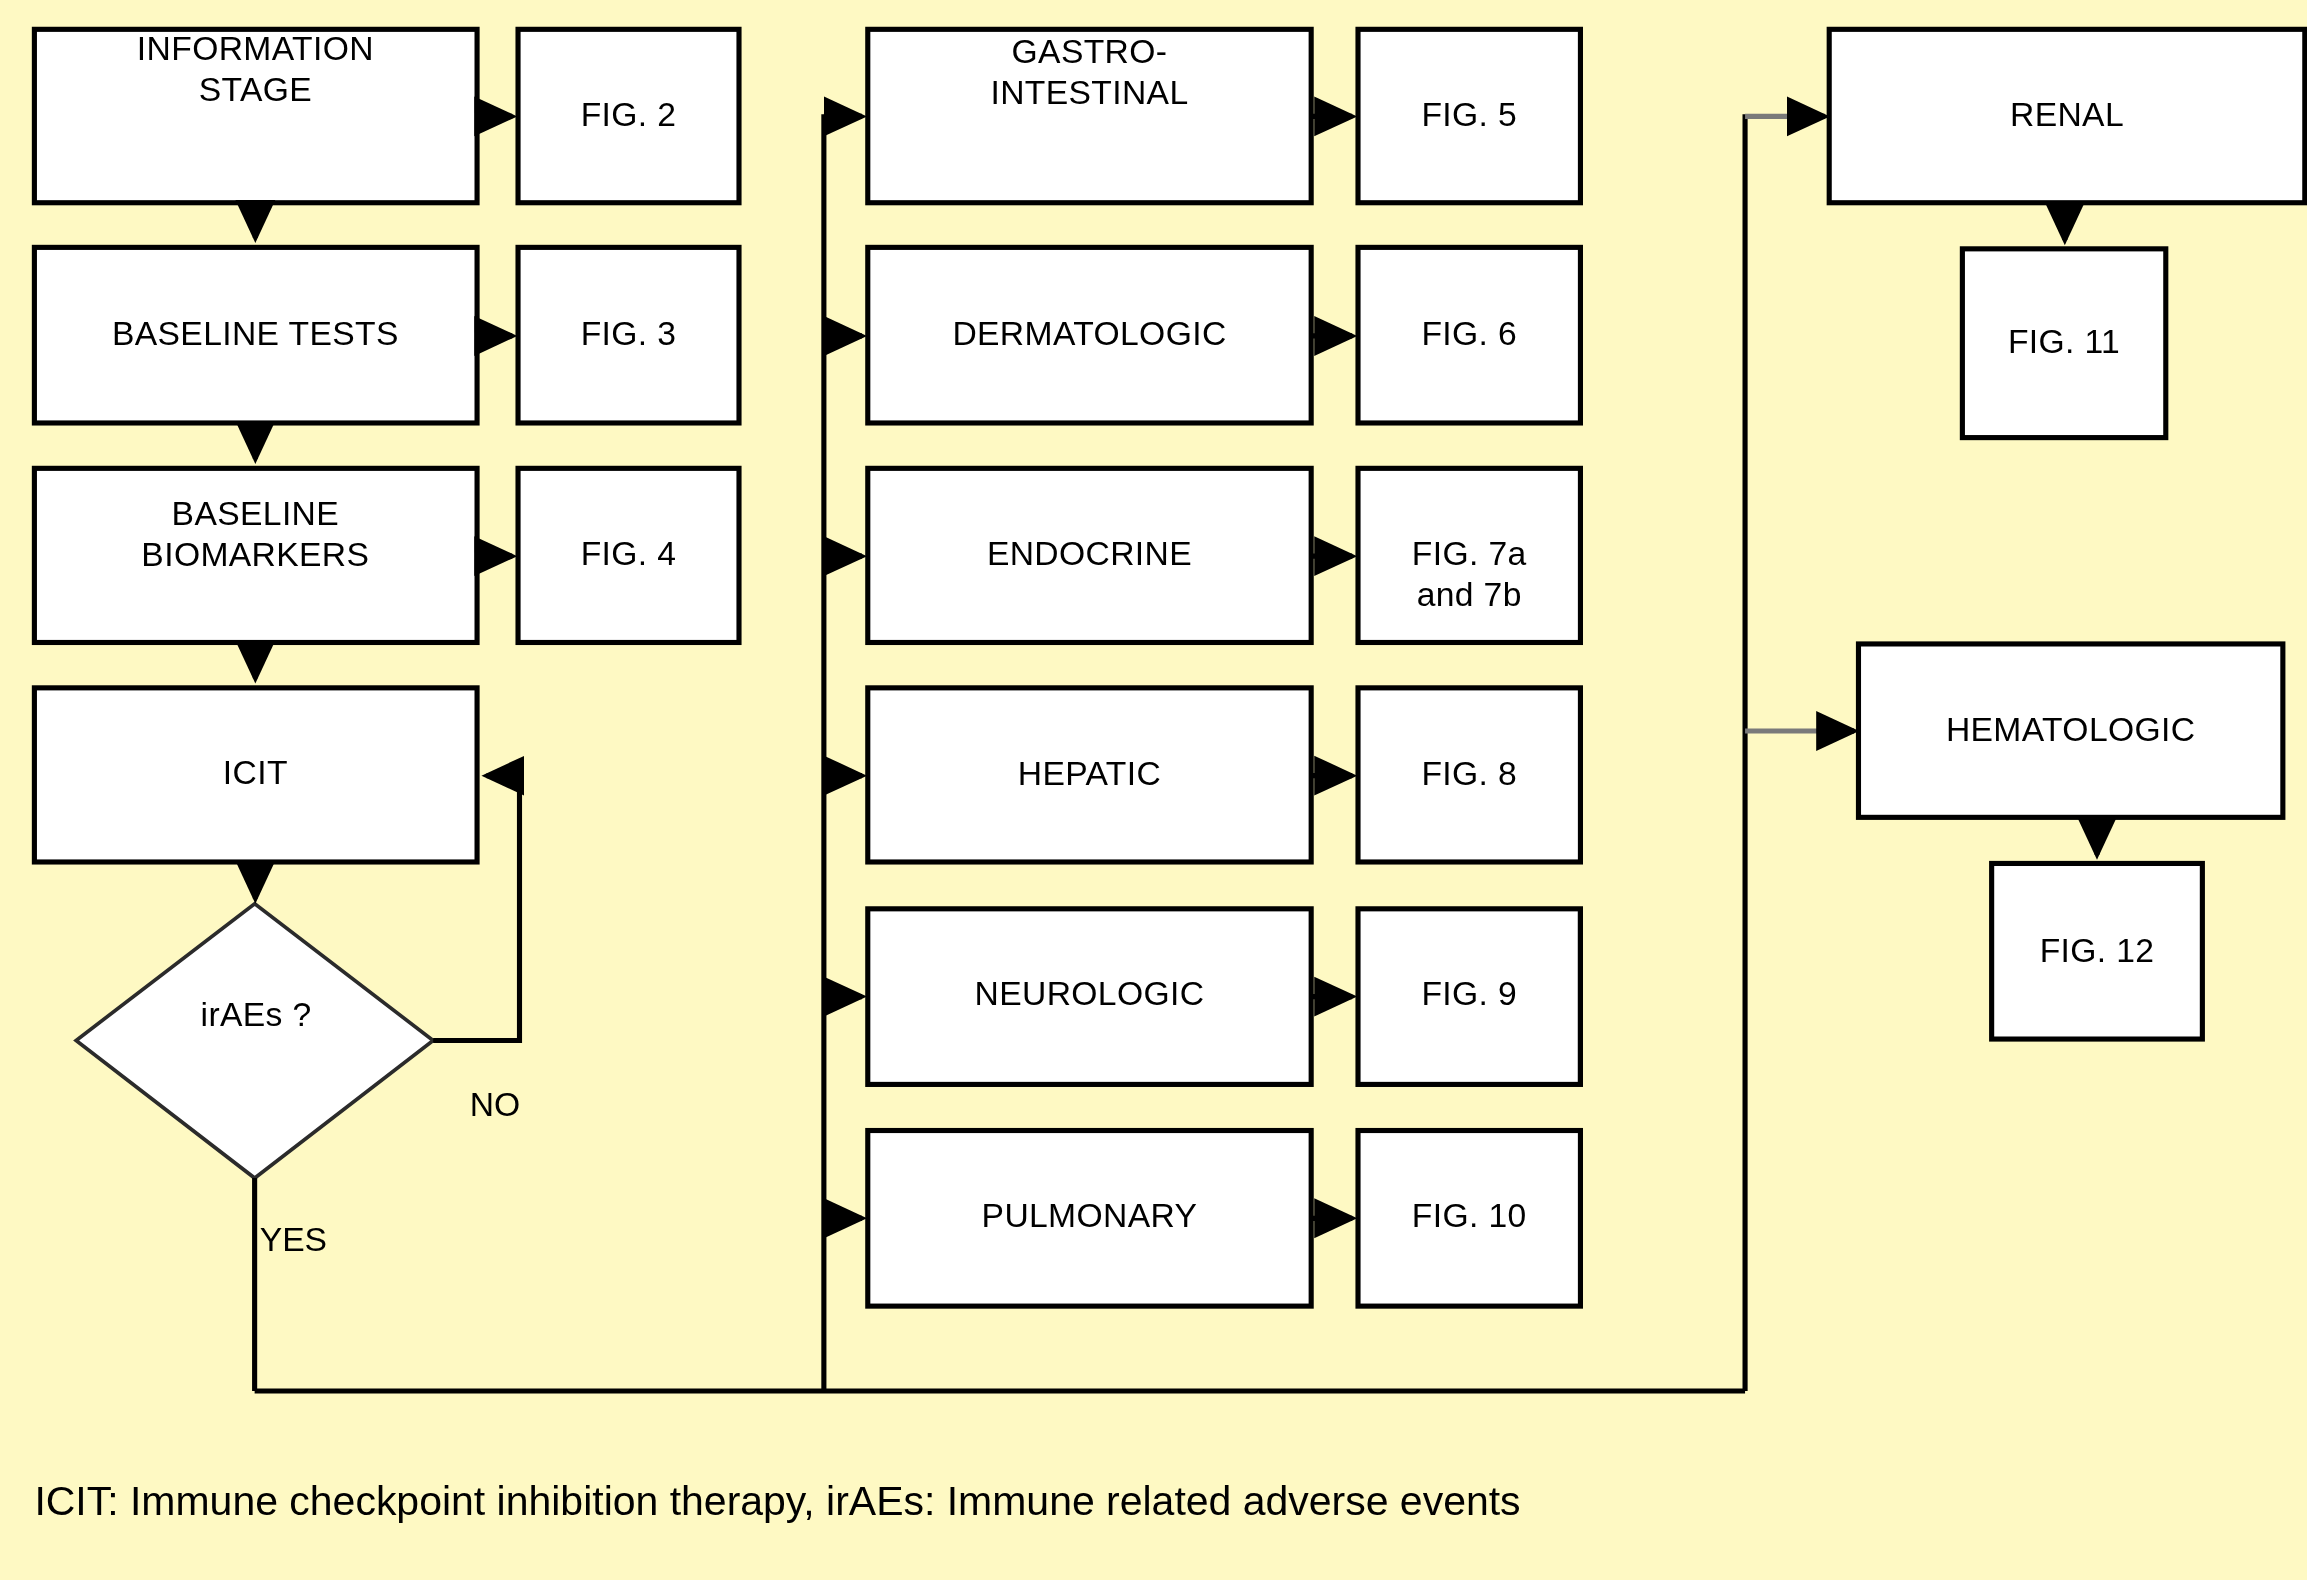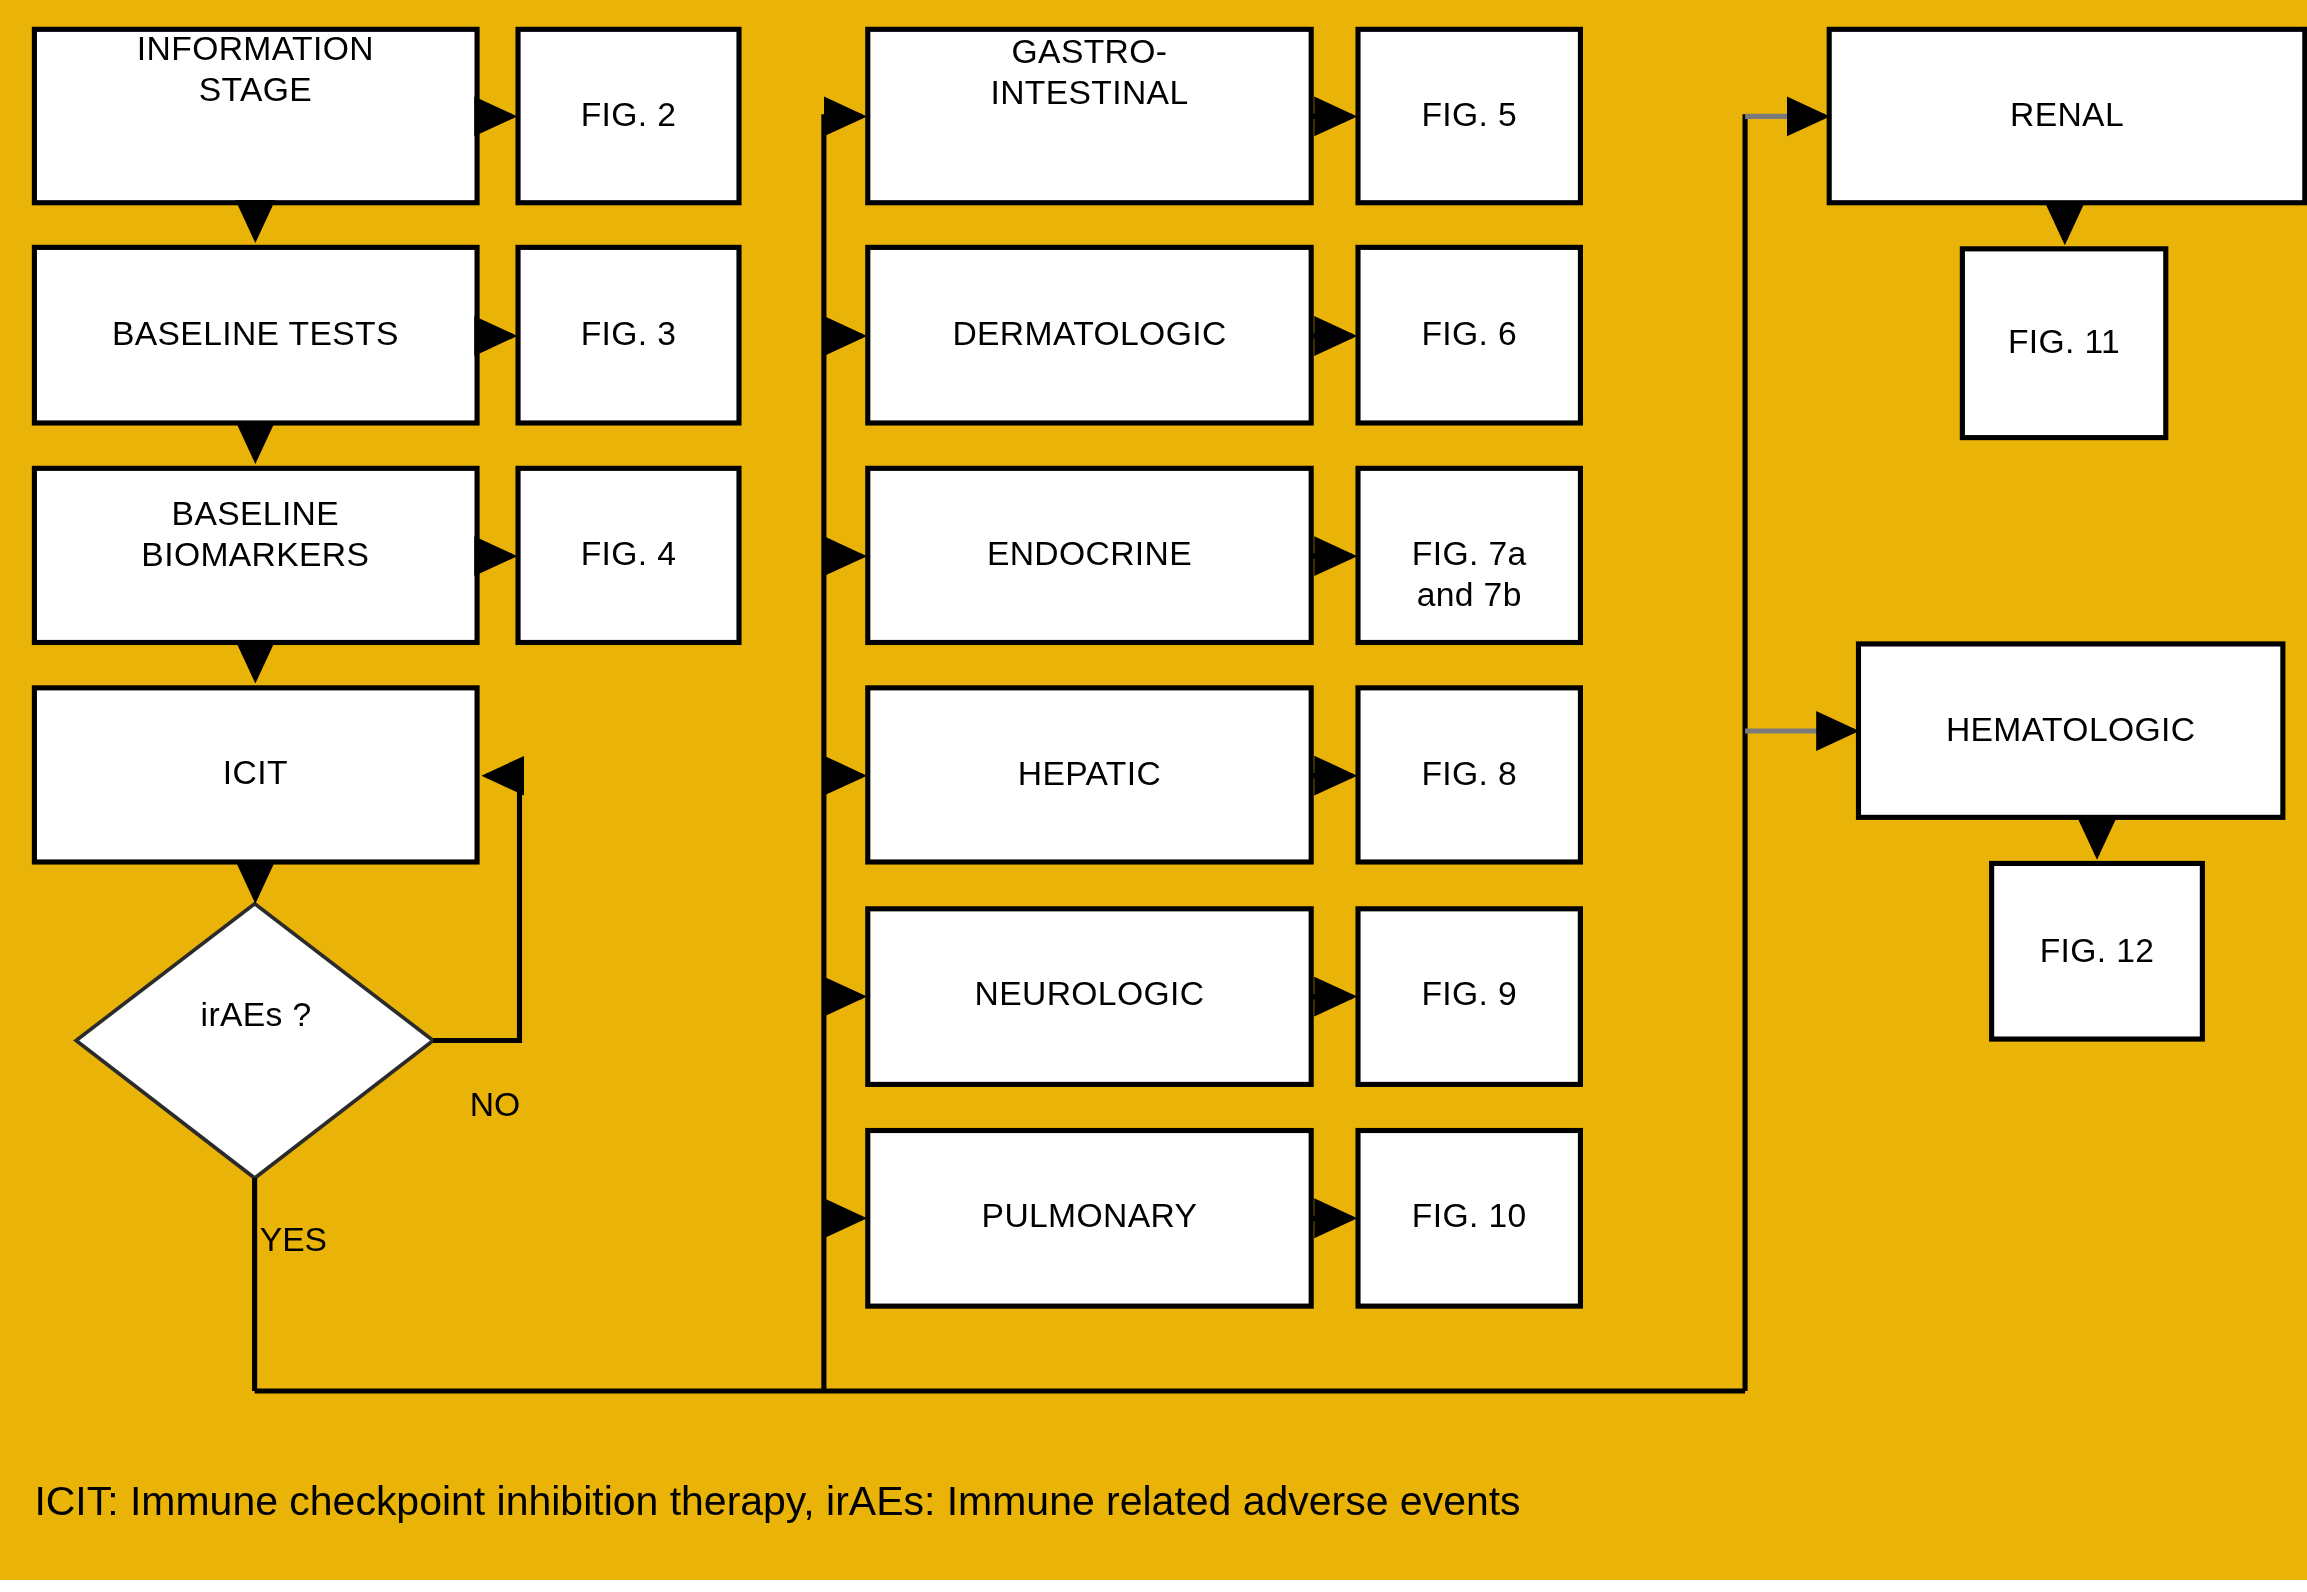--- a/index.html
+++ b/index.html
@@ -1,17 +1,17 @@
 <!DOCTYPE html>
 <html style="font-size:11.7px"><head>
 <meta charset="utf-8">
 <style>
   html,body{margin:0;padding:0;background:#ffffff;}
   body{width:2307px;height:1593px;font-family:"Liberation Sans",sans-serif;overflow:hidden;}
-  #stage{position:relative;width:2307px;height:1580px;background:#eab308;}
+  #stage{position:relative;width:2307px;height:1580px;background:#fef9c3;}
   svg#flow{position:absolute;left:0;top:0;width:2307px;height:1593px;display:block;}
   .nodebox{fill:#ffffff;stroke:#000000;stroke-width:7;}
   .diamond{fill:#ffffff;stroke:#2b2b2b;stroke-width:5;}
   .conn{stroke:#000000;stroke-width:7;fill:none;}
   .conn-grey{stroke:#7a7a7a;stroke-width:7;fill:none;}
   .boxlabel{font-family:"Liberation Sans",sans-serif;font-size:46px;fill:#000;text-anchor:middle;dominant-baseline:middle;letter-spacing:0.5px;}
   .edgelabel{font-family:"Liberation Sans",sans-serif;font-size:46px;fill:#000;text-anchor:start;}
   .caption{font-family:"Liberation Sans",sans-serif;font-size:56px;fill:#000;text-anchor:start;}
 </style>
 </head>

